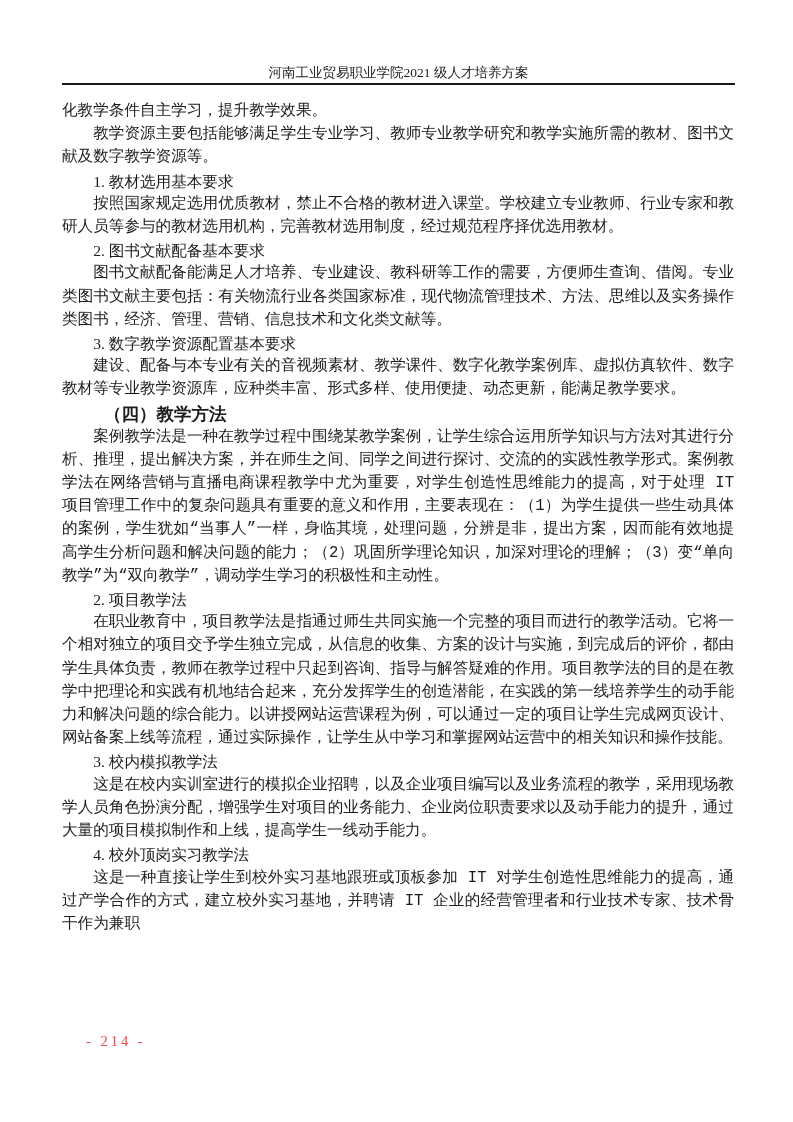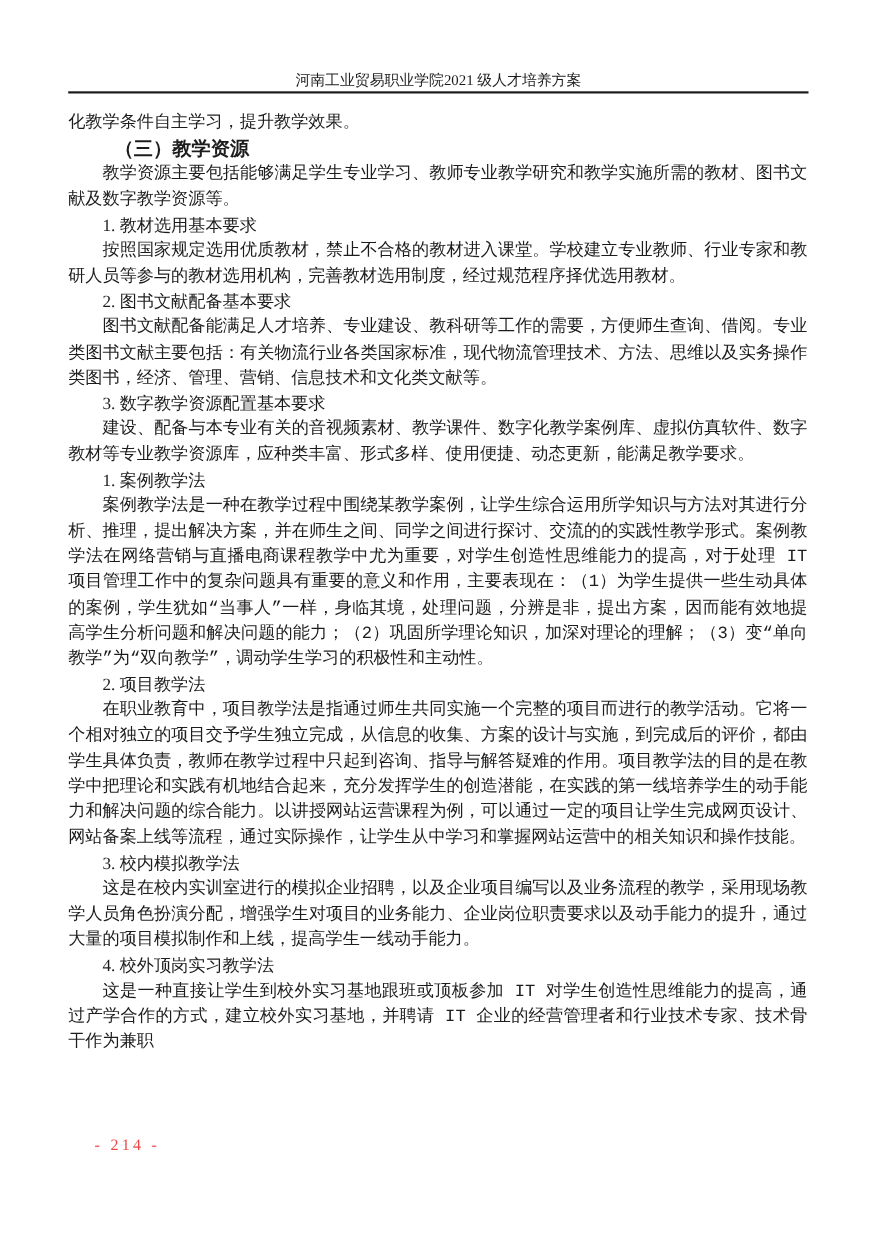--- a/index.html
+++ b/index.html
@@ -61,29 +61,28 @@
 
 <div class="page">
 
   <div class="header">
     <span>河南工业贸易职业学院</span>
     <span>2021 级人才培养方案</span>
   </div>
 
   <div class="content">
     <p class="para first">化教学条件自主学习，提升教学效果。</p>
-    <p class="h2">（三）教学资源</p>
     <p class="para">教学资源主要包括能够满足学生专业学习、教师专业教学研究和教学实施所需的教材、图书文献及数字教学资源等。</p>
     <p class="item">1. 教材选用基本要求</p>
     <p class="para">按照国家规定选用优质教材，禁止不合格的教材进入课堂。学校建立专业教师、行业专家和教研人员等参与的教材选用机构，完善教材选用制度，经过规范程序择优选用教材。</p>
     <p class="item">2. 图书文献配备基本要求</p>
     <p class="para">图书文献配备能满足人才培养、专业建设、教科研等工作的需要，方便师生查询、借阅。专业类图书文献主要包括：有关物流行业各类国家标准，现代物流管理技术、方法、思维以及实务操作类图书，经济、管理、营销、信息技术和文化类文献等。</p>
     <p class="item">3. 数字教学资源配置基本要求</p>
     <p class="para">建设、配备与本专业有关的音视频素材、教学课件、数字化教学案例库、虚拟仿真软件、数字教材等专业教学资源库，应种类丰富、形式多样、使用便捷、动态更新，能满足教学要求。</p>
-    <p class="item">1. 案例教学法</p>
+    <p class="h2">（四）教学方法</p>
     <p class="para">案例教学法是一种在教学过程中围绕某教学案例，让学生综合运用所学知识与方法对其进行分析、推理，提出解决方案，并在师生之间、同学之间进行探讨、交流的的实践性教学形式。案例教学法在网络营销与直播电商课程教学中尤为重要，对学生创造性思维能力的提高，对于处理 IT 项目管理工作中的复杂问题具有重要的意义和作用，主要表现在：（1）为学生提供一些生动具体的案例，学生犹如“当事人”一样，身临其境，处理问题，分辨是非，提出方案，因而能有效地提高学生分析问题和解决问题的能力；（2）巩固所学理论知识，加深对理论的理解；（3）变“单向教学”为“双向教学”，调动学生学习的积极性和主动性。</p>
     <p class="item">2. 项目教学法</p>
     <p class="para">在职业教育中，项目教学法是指通过师生共同实施一个完整的项目而进行的教学活动。它将一个相对独立的项目交予学生独立完成，从信息的收集、方案的设计与实施，到完成后的评价，都由学生具体负责，教师在教学过程中只起到咨询、指导与解答疑难的作用。项目教学法的目的是在教学中把理论和实践有机地结合起来，充分发挥学生的创造潜能，在实践的第一线培养学生的动手能力和解决问题的综合能力。以讲授网站运营课程为例，可以通过一定的项目让学生完成网页设计、网站备案上线等流程，通过实际操作，让学生从中学习和掌握网站运营中的相关知识和操作技能。</p>
     <p class="item">3. 校内模拟教学法</p>
     <p class="para">这是在校内实训室进行的模拟企业招聘，以及企业项目编写以及业务流程的教学，采用现场教学人员角色扮演分配，增强学生对项目的业务能力、企业岗位职责要求以及动手能力的提升，通过大量的项目模拟制作和上线，提高学生一线动手能力。</p>
     <p class="item">4. 校外顶岗实习教学法</p>
     <p class="para">这是一种直接让学生到校外实习基地跟班或顶板参加 IT 对学生创造性思维能力的提高，通过产学合作的方式，建立校外实习基地，并聘请 IT 企业的经营管理者和行业技术专家、技术骨干作为兼职</p>
   </div>
 
   <div class="footer">- 214 -</div>

